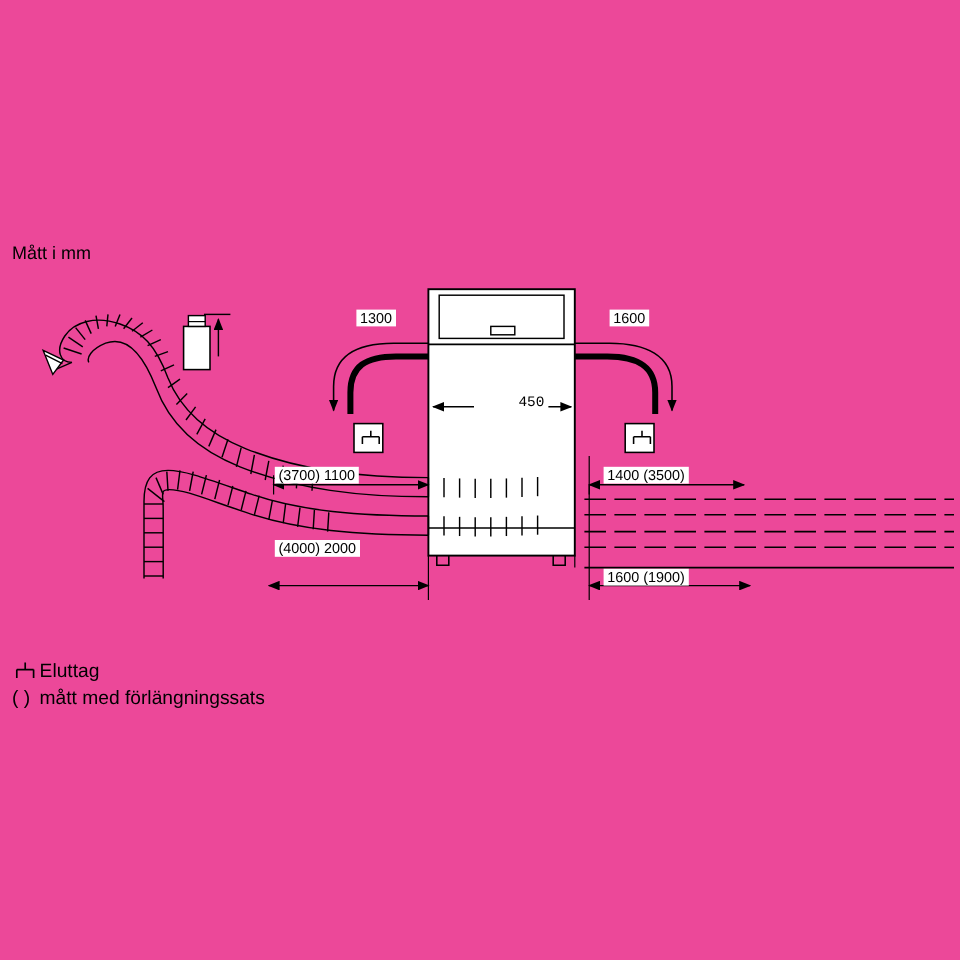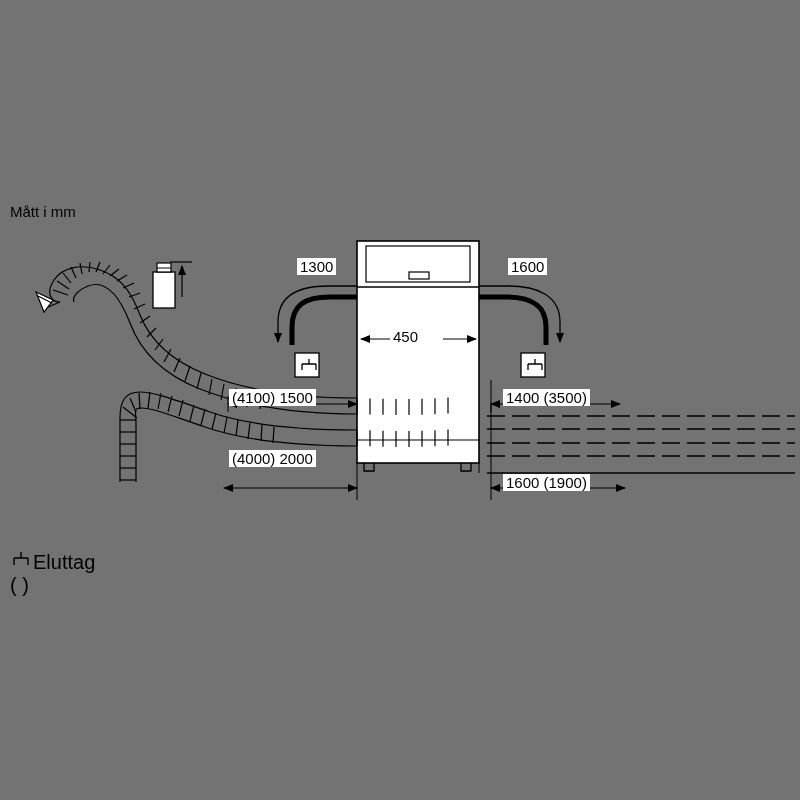--- a/index.html
+++ b/index.html
@@ -4,48 +4,48 @@
 <style>
   html, body {
     margin: 0;
     padding: 0;
     background: #ffffff;
   }
   #root {
     position: relative;
     width: 800px;
     height: 800px;
-    background: #737373;
+    background: #ec4899;
     font-family: "Liberation Sans", sans-serif;
     color: #000000;
     overflow: hidden;
   }
   .label {
     position: absolute;
     font-size: 15px;
     line-height: 1.2;
     white-space: nowrap;
     color: #000;
   }
   .dim-label {
     position: absolute;
-    font-size: 15px;
+    font-size: 12px;
     white-space: nowrap;
     color: #000;
     background: #ffffff;
     padding: 0 3px;
   }
   #diagram-svg {
     position: absolute;
     left: 0;
     top: 0;
   }
   .legend-item {
     position: absolute;
-    font-size: 20px;
+    font-size: 16px;
     white-space: nowrap;
   }
 </style>
 </head>
 <body>
 
 <div id="root">
 
   <div class="label" style="left:10px; top:203px;">Mått i mm</div>
 
@@ -214,30 +214,31 @@
 
       <line x1="479" y1="463" x2="479" y2="473" stroke="#000" stroke-width="1"></line>
 
     </g>
   </svg>
 
   <div class="dim-label" style="left:297px; top:258px;">1300</div>
 
   <div class="dim-label" style="left:508px; top:258px;text-align:right;">1600</div>
 
-  <div class="dim-label" style="left:390px; top:328px;">450</div>
-
-  <div class="dim-label" style="left:229px; top:389px;">(4100) 1500</div>
+  <div class="dim-label" style="left:429px; top:328px;font-family:Liberation Mono, monospace;">450</div>
+
+  <div class="dim-label" style="left:229px; top:389px;">(3700) 1100</div>
 
   <div class="dim-label" style="left:503px; top:389px;">1400 (3500)</div>
 
   <div class="dim-label" style="left:229px; top:450px;">(4000) 2000</div>
 
   <div class="dim-label" style="left:503px; top:474px;">1600 (1900)</div>
 
   <svg style="position:absolute; left:10px; top:549px;" width="22" height="20">
     <path d="M4,16 L4,9 M18,16 L18,9 M4,9 L18,9 M11,9 L11,3" stroke="#000" stroke-width="1.4" fill="none"></path>
   </svg>
   <div class="legend-item" style="left:33px; top:551px;">Eluttag</div>
 
   <div class="legend-item" style="left:10px; top:574px;">(&nbsp;)</div>
+  <div class="legend-item" style="left:33px; top:574px;">mått med förlängningssats</div>
 
 </div>
 
 </body></html>

